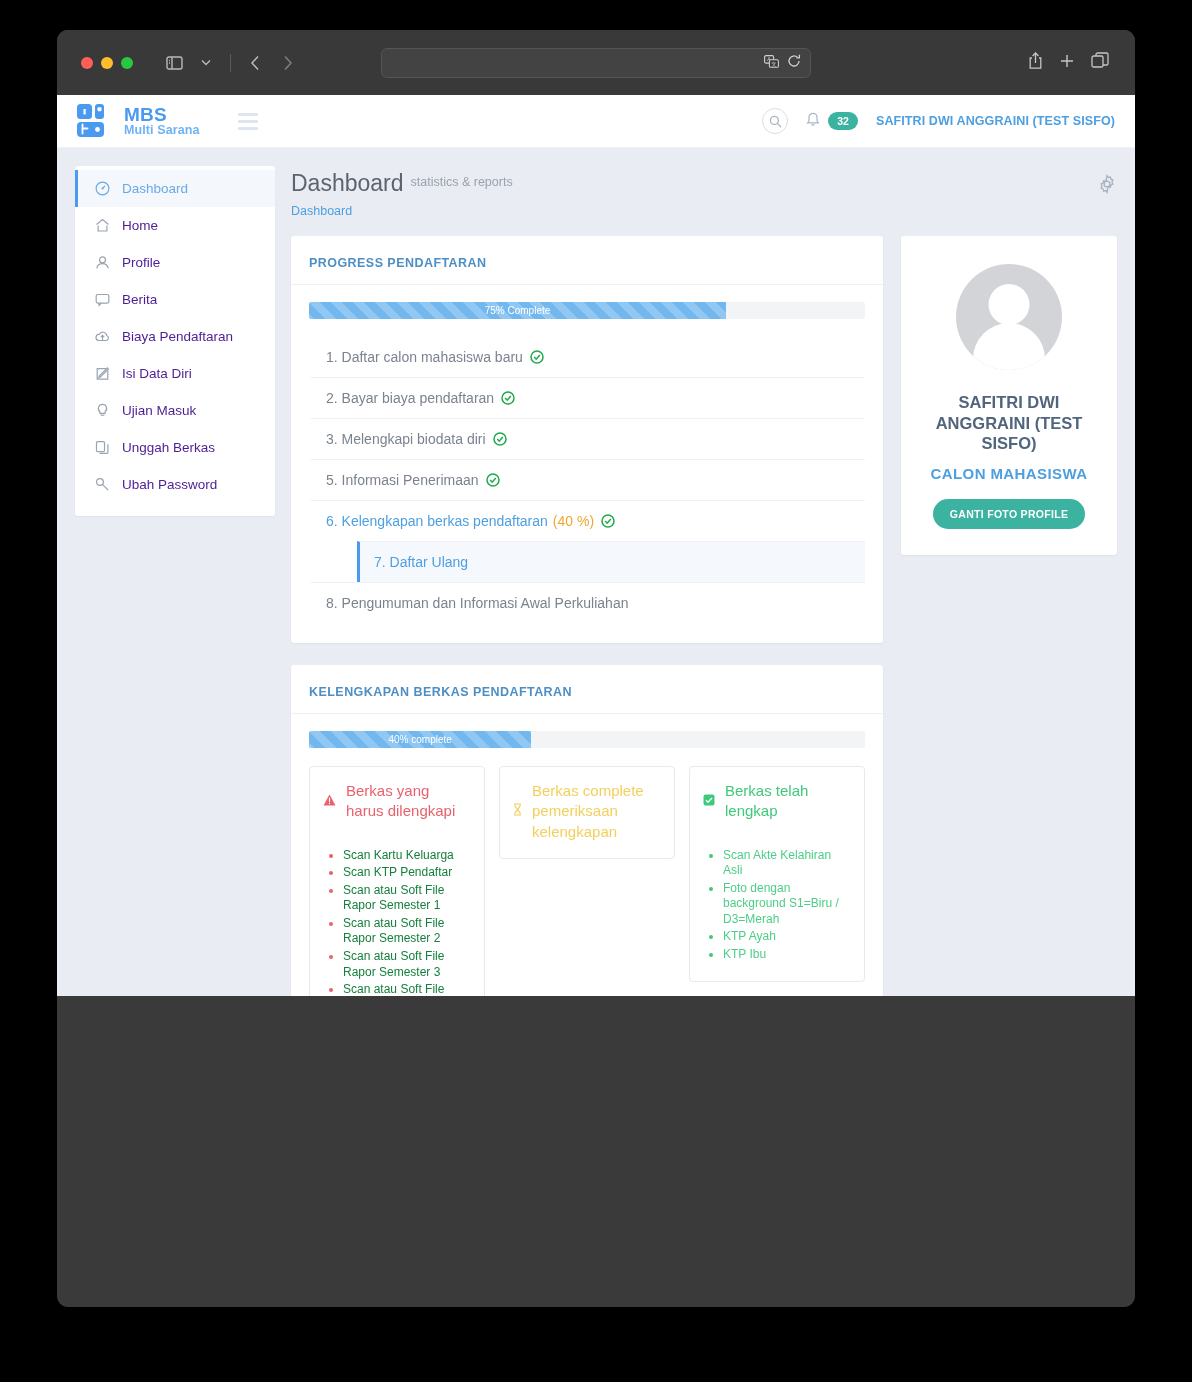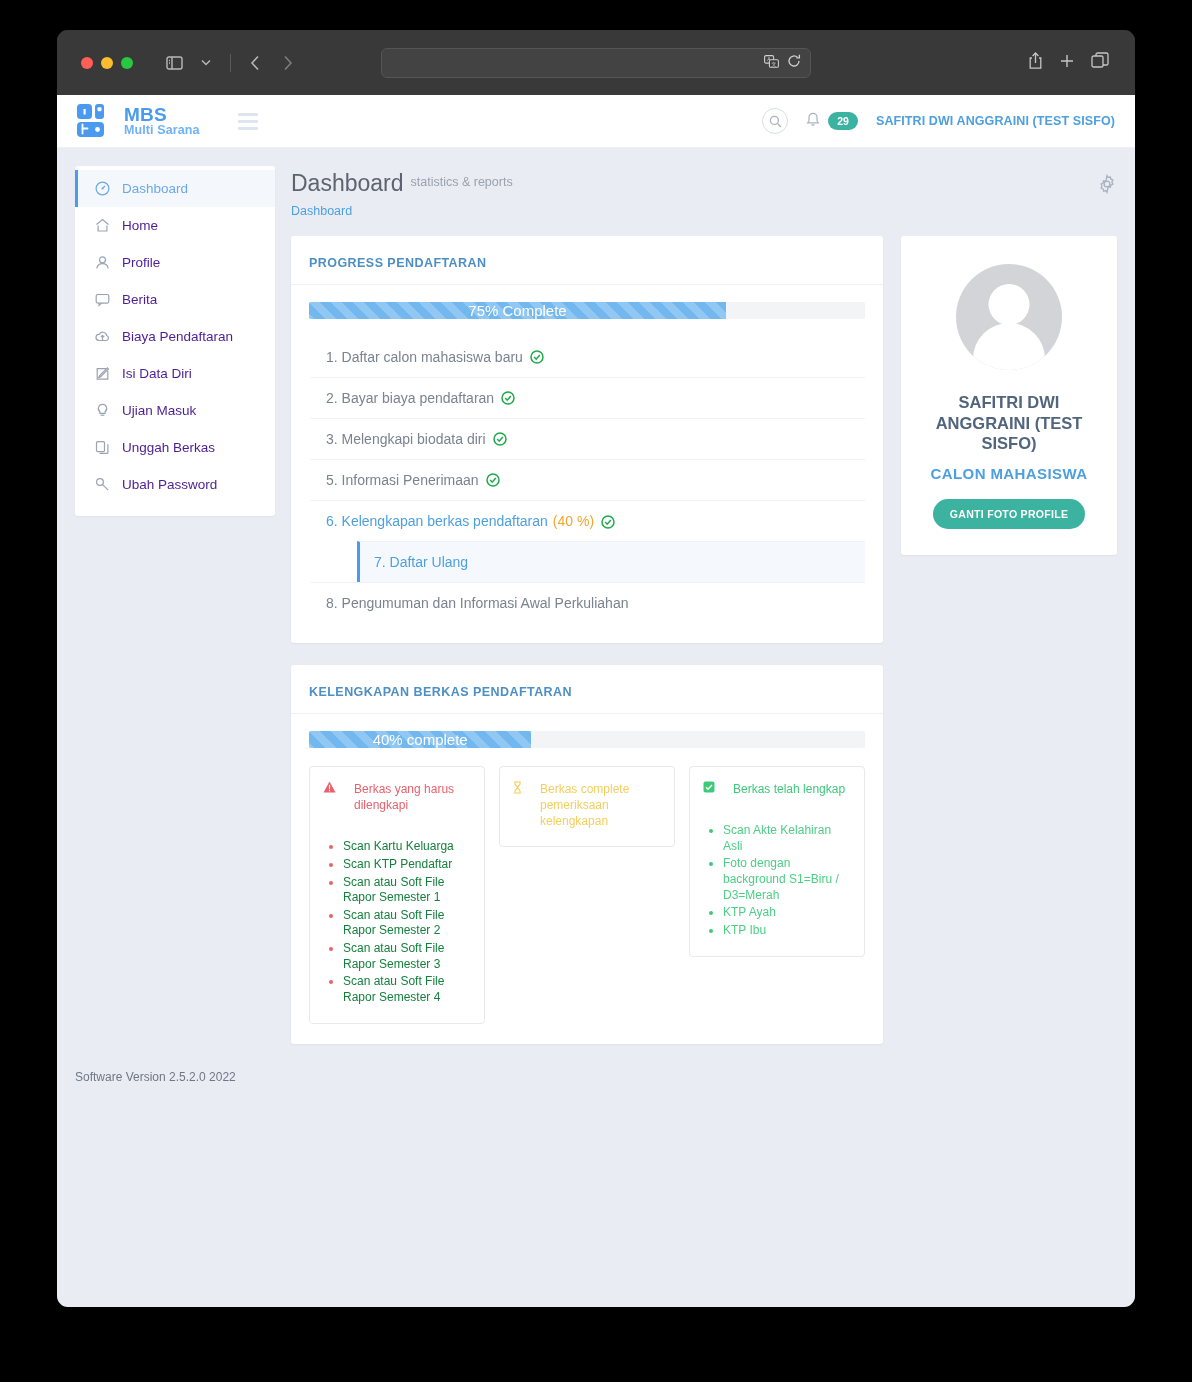--- a/index.html
+++ b/index.html
@@ -66,21 +66,21 @@
 
   .tb-right {
     margin-left: auto;
     display: flex; align-items: center; gap: 16px;
     padding-right: 8px;
     color: #c6c6c6;
   }
 
   
   .viewport {
-    height: 1212px;
+    height: 901px;
     background: #e9ecf3;
     position: relative;
     overflow: hidden;
   }
 
   
   .app-header {
     height: 53px;
     background: #ffffff;
     display: flex;
@@ -181,47 +181,47 @@
   }
   .progress .fill {
     height: 100%;
     background-color: #72b8ef;
     background-image: linear-gradient(45deg,
       rgba(255,255,255,.22) 25%, transparent 25%, transparent 50%,
       rgba(255,255,255,.22) 50%, rgba(255,255,255,.22) 75%,
       transparent 75%, transparent);
     background-size: 22px 22px;
     display: flex; align-items: center; justify-content: center;
-    color: #fff; font-size: 15px;
+    color: #fff; font-size: 10px;
   }
 
   
   .steps { margin-top: 18px; }
   .step {
     display: flex; align-items: center;
     font-size: 14px; color: #7b838f;
     padding: 12px 0 12px 14px;
     border-top: 1px solid #eef1f5;
     border-left: 3px solid transparent;
   }
   .step:first-child { border-top: 0; }
-  .step.link { color: #4d9fe0; align-items: flex-end; }
+  .step.link { color: #4d9fe0; }
   .step.current { background: #f5f9fd; border-left-color: #4a9bf0; color: #4d9fe0; margin-left: 48px; }
   .step .pct { color: #f0a732; margin-left: 5px; }
   .chk { margin-left: 7px; display: inline-flex; color: #1faa4b; }
 
   
   .boxes { display: flex; gap: 14px; margin-top: 18px; align-items: flex-start; }
   .box {
     border: 1px solid #e6e9ee; border-radius: 4px;
     padding: 14px 13px 16px;
     flex: 1; min-width: 0;
   }
   .box-head {
-    font-size: 12px; display: flex; gap: 18px; align-items: flex-start; line-height: 1.35;
+    font-size: 15px; display: flex; gap: 10px; align-items: center; line-height: 1.35;
   }
   .box ul { margin: 26px 0 0 20px; }
   .box li { font-size: 12px; line-height: 1.3; margin-bottom: 2px; }
   .box.danger, .box.danger .box-head { color: #e8616d; }
   .box.danger li { color: #15803d; }
   .box.danger li::marker { color: #e8616d; }
   .box.warn, .box.warn .box-head { color: #f3cf5d; }
   .box.ok, .box.ok .box-head { color: #3ec97b; }
   .box.ok li { color: #4dce86; }
   .box.ok li::marker { color: #3ec97b; }
@@ -382,21 +382,21 @@
               <line x1="8.4" y1="8.4" x2="12" y2="12"></line>
           </svg>
         </div>
         <div class="bell-wrap">
           <span style="color:#aab3c0">
             <svg width="14" height="16" viewBox="0 0 14 16" fill="none" stroke="currentColor" stroke-width="1.2">
               <path d="M3 6.3a4 4 0 0 1 8 0v3.4l1.3 2.1H1.7L3 9.7z"></path>
               <path d="M5.7 13.3a1.4 1.4 0 0 0 2.6 0"></path>
             </svg>
           </span>
-          <span class="badge">29</span>
+          <span class="badge">32</span>
         </div>
         <div class="user-name">SAFITRI DWI ANGGRAINI (TEST SISFO)</div>
       </div>
     </div>
 
     <div class="body-row">
 
       <div class="sidebar">
         <div class="side-item active">
           <span class="si-ico">

